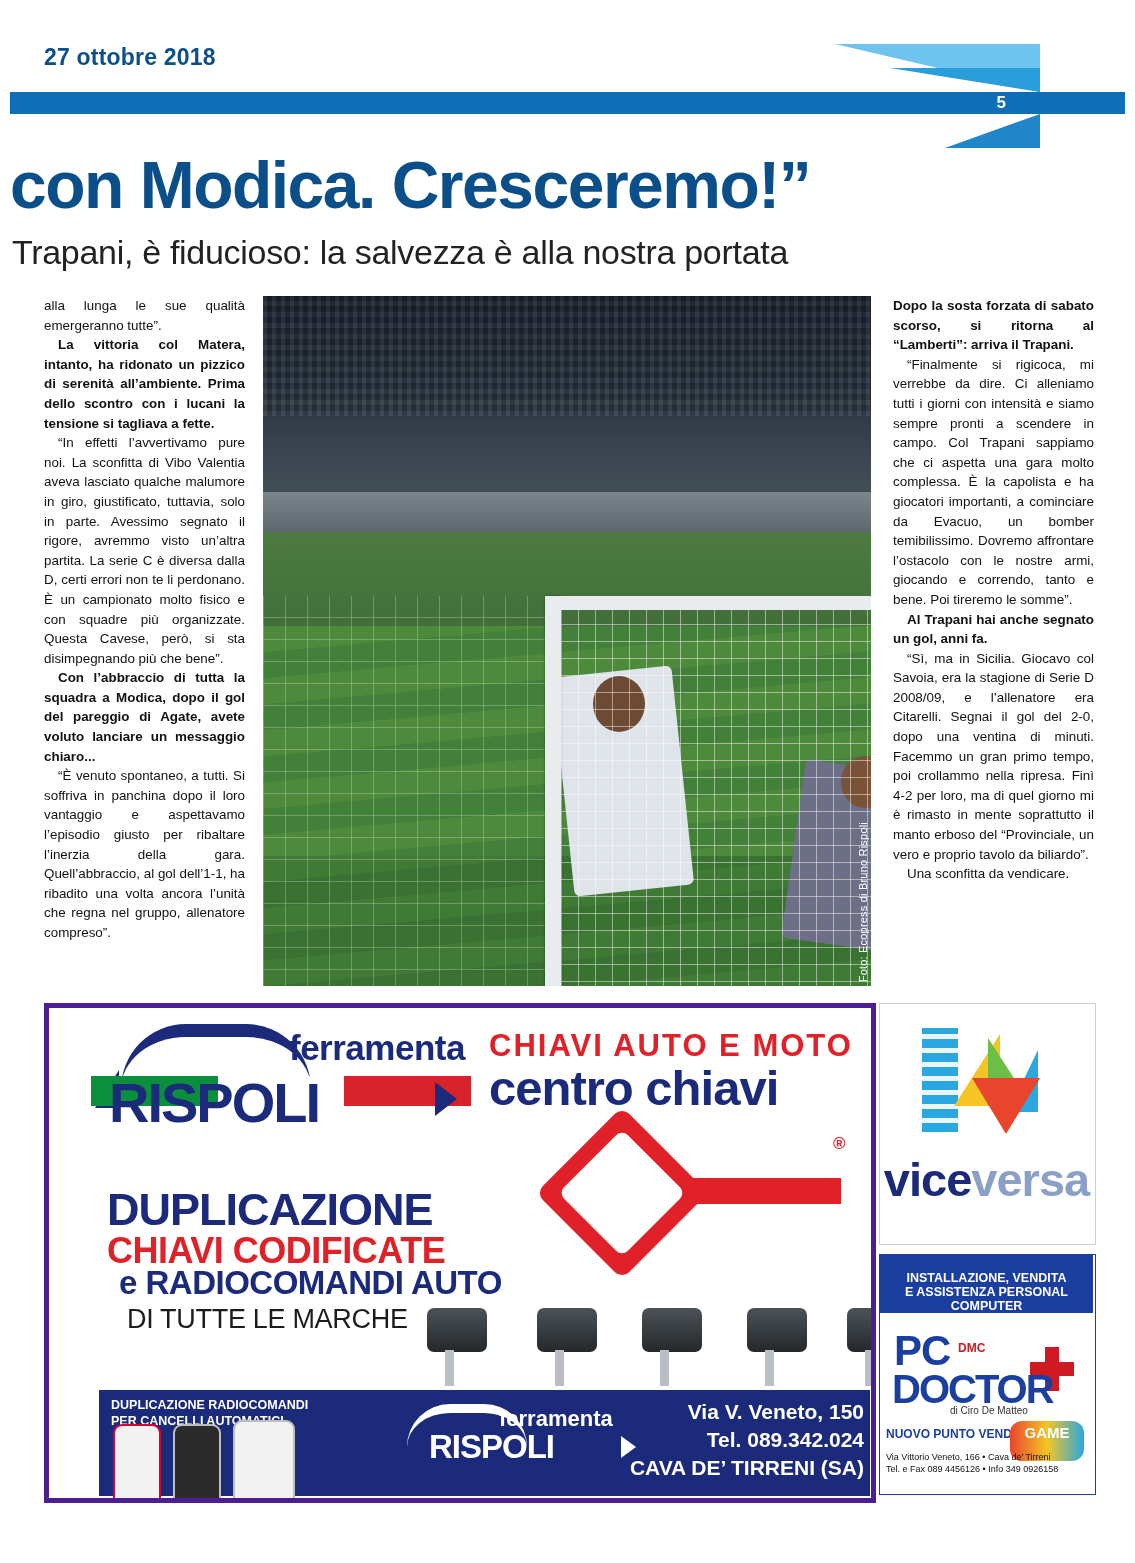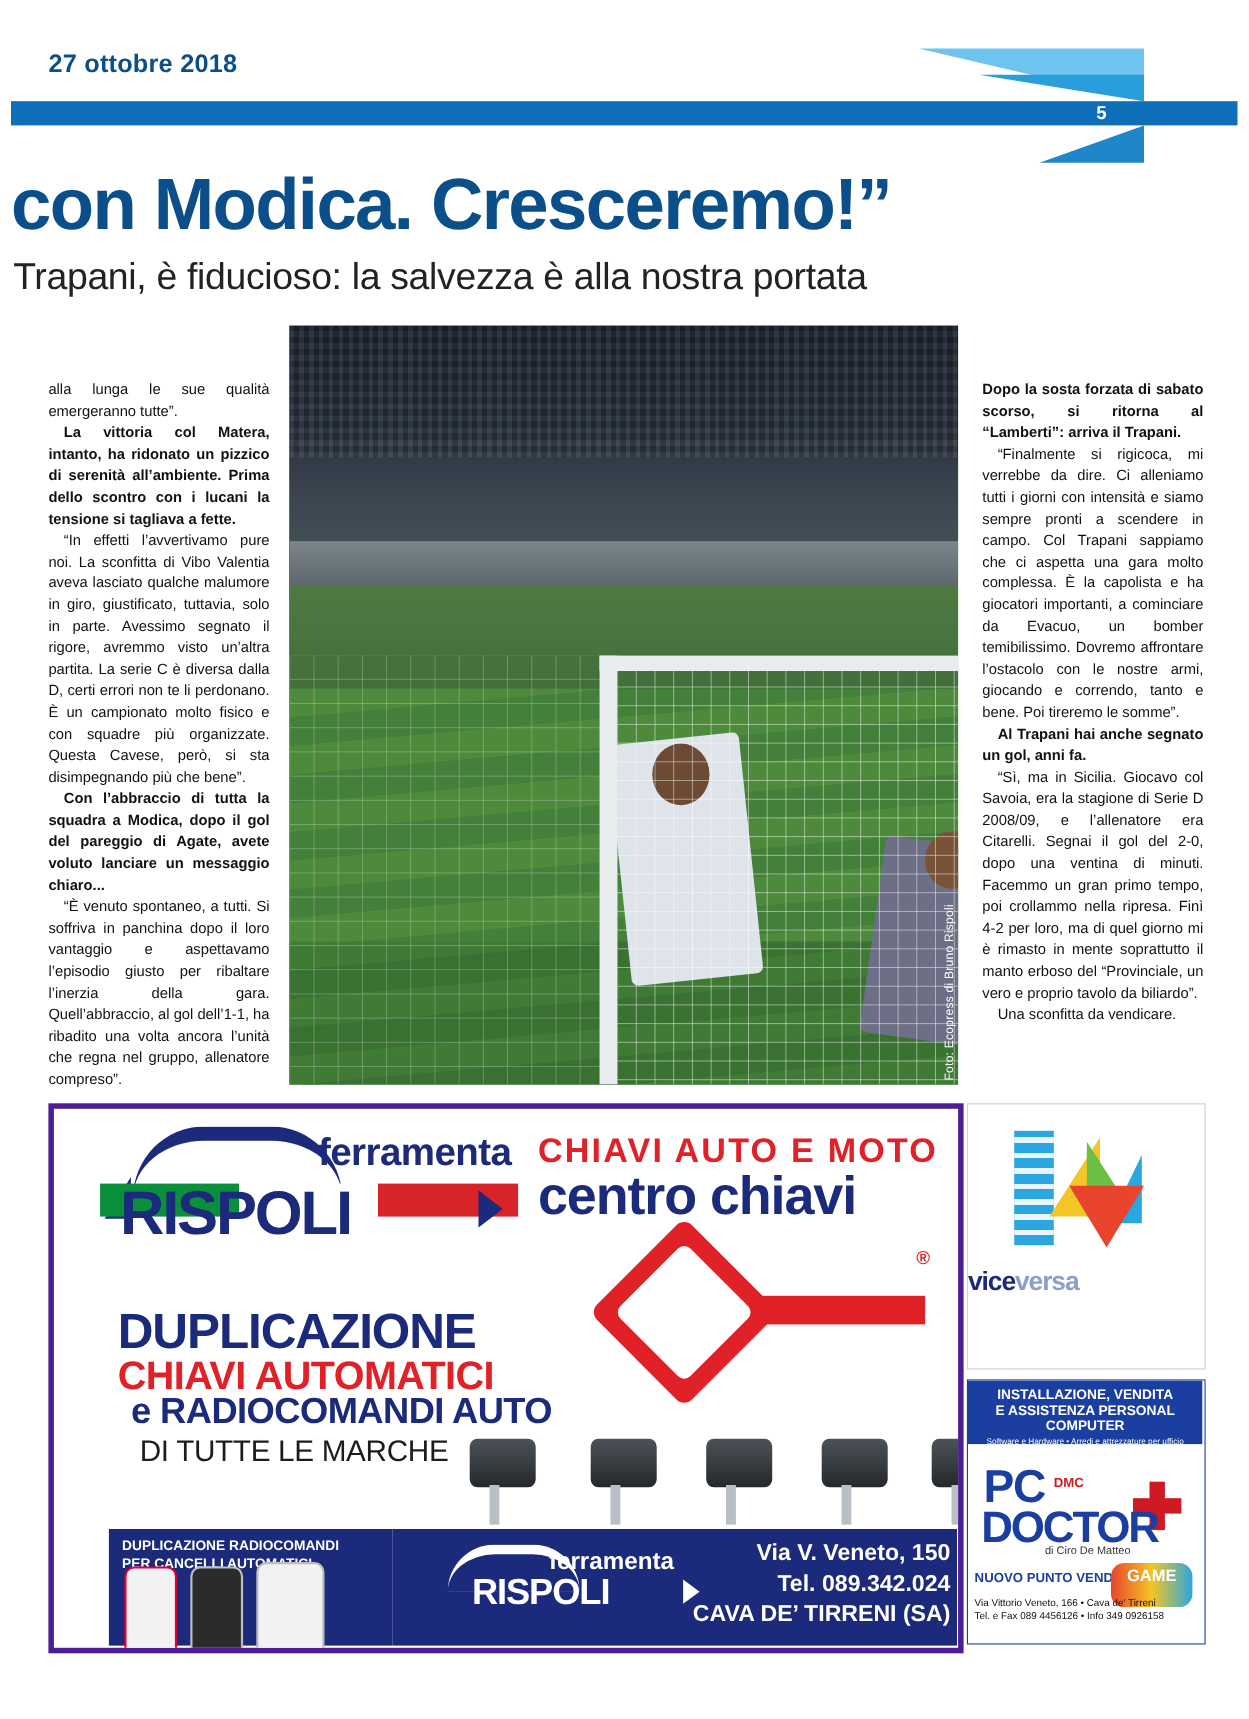--- a/index.html
+++ b/index.html
@@ -20,21 +20,21 @@
   .hdr-tri-3{position:absolute;right:0;top:114px;width:0;height:0;border-left:95px solid transparent;border-bottom:34px solid #1f87c9;}
   .page-num{position:absolute;right:34px;top:92px;width:40px;height:22px;color:#fff;font-size:17px;font-weight:bold;text-align:right;line-height:22px;}
 
   
   .headline{position:absolute;left:10px;top:150px;width:1090px;font-size:66px;line-height:70px;font-weight:bold;color:#0b4f8a;letter-spacing:-1.5px;}
   .subhead{position:absolute;left:12px;top:232px;width:1090px;font-size:34px;line-height:40px;color:#222;letter-spacing:-.3px;}
 
   
   .col{position:absolute;top:296px;font-size:13.4px;line-height:19.6px;color:#111;text-align:justify;}
   .col p{margin:0 0 0 0;text-indent:14px;}
-  .col p.noind{text-indent:0;margin-top:48px;}
+  .col p.noind{text-indent:0;}
   .col p.b{font-weight:bold;}
   .col-left{left:44px;width:201px;}
   .col-right{left:893px;width:201px;}
 
   
   .photo{position:absolute;left:263px;top:296px;width:608px;height:690px;overflow:hidden;background:#2f6d34;}
   .photo-credit{position:absolute;right:2px;bottom:4px;writing-mode:vertical-rl;transform:rotate(180deg);color:#fff;font-size:11px;letter-spacing:.2px;}
   
   .ph-stand{position:absolute;left:0;top:0;width:608px;height:250px;background:
      linear-gradient(180deg,#1c2430 0%,#27313d 35%,#3a4550 62%,#4d5a5c 100%);}
@@ -98,32 +98,32 @@
   .ad-bottom-bar{position:absolute;left:308px;top:382px;width:513px;height:106px;background:#1b2a7a;}
   .fb-arc{position:absolute;left:358px;top:396px;width:120px;height:34px;border-top:9px solid #ffffff;border-radius:60px 60px 0 0;}
   .fb-ferr{position:absolute;left:450px;top:398px;font-size:22px;font-weight:bold;color:#fff;}
   .fb-risp{position:absolute;left:380px;top:420px;font-size:33px;font-weight:bold;color:#fff;letter-spacing:-1px;}
   .fb-tri{position:absolute;left:572px;top:428px;width:0;height:0;border-top:11px solid transparent;border-bottom:11px solid transparent;border-left:15px solid #fff;}
   .addr1{position:absolute;left:610px;top:392px;width:205px;text-align:right;font-size:21px;font-weight:bold;color:#fff;}
   .addr2{position:absolute;left:590px;top:420px;width:225px;text-align:right;font-size:21px;font-weight:bold;color:#fff;}
   .addr3{position:absolute;left:570px;top:448px;width:245px;text-align:right;font-size:21px;font-weight:bold;color:#fff;}
 
   
-  .vv-word{position:absolute;left:0;top:148px;width:213px;text-align:left;font-size:24px;font-weight:bold;color:#1b2a7a;letter-spacing:-1px;}
+  .vv-word{position:absolute;left:0;top:148px;width:213px;text-align:center;font-size:47px;font-weight:bold;color:#1b2a7a;letter-spacing:-1px;}
   .vv-word .v2{color:#8aa0c8;}
   .vv-film{position:absolute;left:42px;top:24px;width:36px;height:104px;background:#2aa7e0;
     background-image:repeating-linear-gradient(0deg,transparent 0 9px,rgba(255,255,255,.9) 9px 14px);}
   .vv-s1{position:absolute;left:74px;top:30px;width:0;height:0;border-left:46px solid transparent;border-right:0 solid transparent;border-bottom:72px solid #f4c524;}
   .vv-s2{position:absolute;left:108px;top:34px;width:0;height:0;border-left:0 solid transparent;border-right:44px solid transparent;border-bottom:68px solid #6cbe45;}
   .vv-s3{position:absolute;left:92px;top:74px;width:0;height:0;border-left:34px solid transparent;border-right:34px solid transparent;border-top:56px solid #e8452c;}
   .vv-s4{position:absolute;left:128px;top:46px;width:0;height:0;border-left:30px solid transparent;border-right:0 solid transparent;border-bottom:62px solid #2aa7e0;}
 
   
   .pcd-top{position:absolute;left:0;top:0;width:213px;height:58px;background:#1a3fa0;color:#fff;text-align:center;}
-  .pcd-t1{font-size:12.5px;font-weight:bold;padding-top:6px;line-height:14px;}
+  .pcd-t1{font-size:12.5px;font-weight:bold;padding-top:16px;line-height:14px;}
   .pcd-t2{font-size:7.5px;margin-top:3px;}
   .pcd-t3{font-size:7.5px;margin-top:2px;}
   .pcd-body{position:absolute;left:0;top:58px;width:213px;height:125px;background:#fff;}
   .pcd-pc{position:absolute;left:14px;top:72px;font-size:42px;font-weight:bold;color:#1a3fa0;letter-spacing:-1px;}
   .pcd-dmc{position:absolute;left:78px;top:86px;font-size:12px;font-weight:bold;color:#cf1a24;}
   .pcd-doctor{position:absolute;left:12px;top:112px;font-size:40px;font-weight:bold;color:#1a3fa0;letter-spacing:-2px;}
   .pcd-sub{position:absolute;left:70px;top:150px;font-size:10px;color:#333;}
   .pcd-cross{position:absolute;left:150px;top:92px;width:44px;height:44px;}
   .pcd-cross:before{content:"";position:absolute;left:15px;top:0;width:14px;height:44px;background:#cf1a24;}
   .pcd-cross:after{content:"";position:absolute;left:0;top:15px;width:44px;height:14px;background:#cf1a24;}
@@ -184,21 +184,21 @@
 <div class="ad-main">
   <div class="fr-logo-arc"></div>
   <div class="fr-tri"></div>
   <div class="fr-ferramenta">ferramenta</div>
   <div class="fr-flag"></div>
   <div class="fr-rispoli">RISPOLI</div>
   <div class="fr-rispoli-tri"></div>
   <div class="fr-chiavi-top">CHIAVI AUTO E MOTO</div>
   <div class="fr-centro">centro chiavi</div>
   <div class="fr-dup">DUPLICAZIONE</div>
-  <div class="fr-cod">CHIAVI AUTOMATICI</div>
+  <div class="fr-cod">CHIAVI CODIFICATE</div>
   <div class="fr-radio">e RADIOCOMANDI AUTO</div>
   <div class="fr-marche">DI TUTTE LE MARCHE</div>
 
   <div class="silca">
     <div class="silca-bar"></div>
     <div class="silca-dia"></div>
     <div class="silca-dia-in"></div>
     <div class="silca-r">®</div>
   </div>
 

